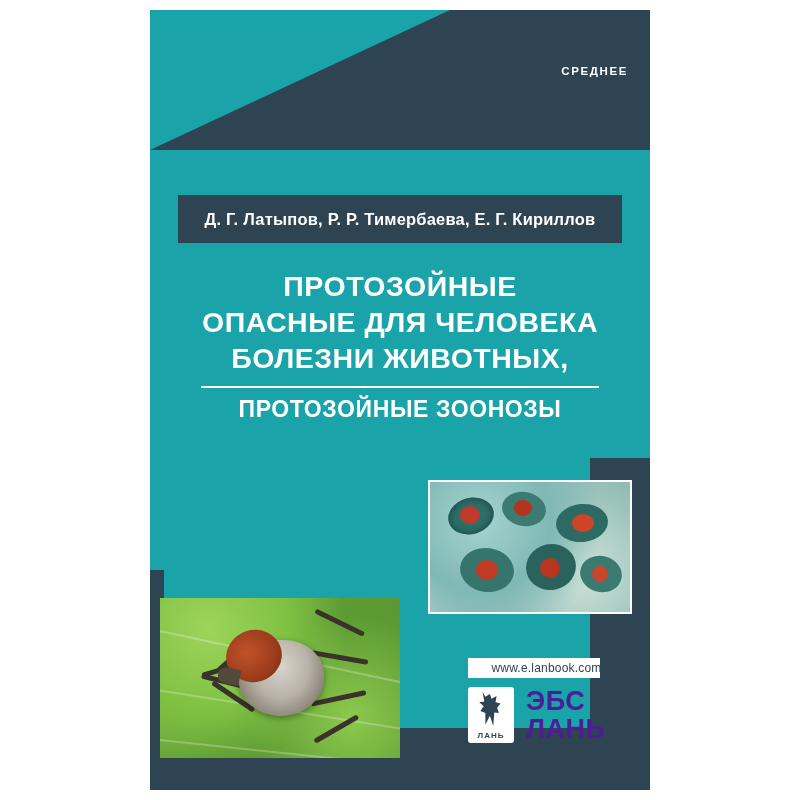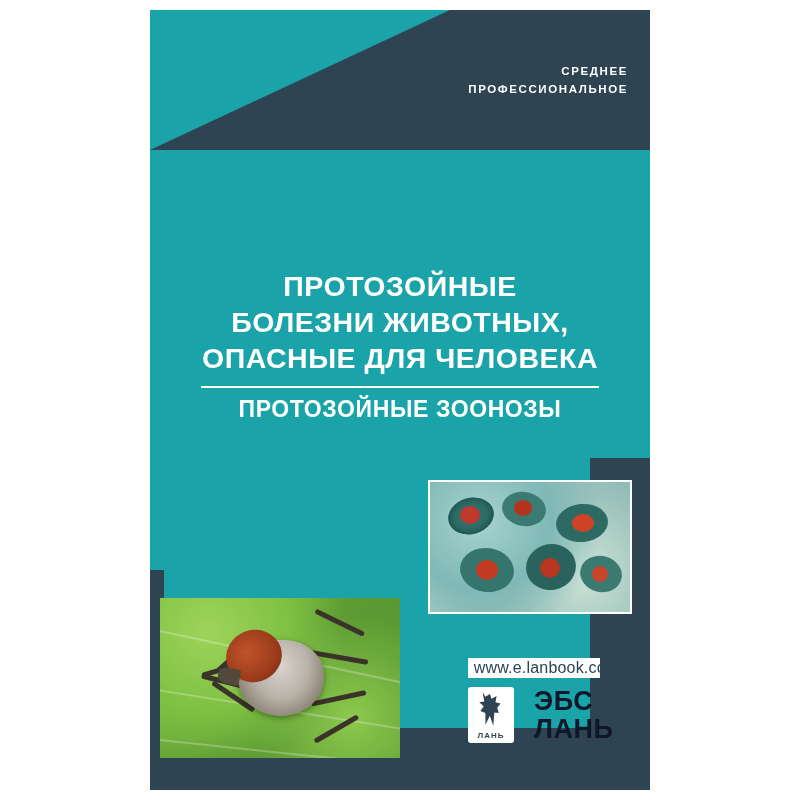--- a/index.html
+++ b/index.html
@@ -37,21 +37,21 @@
     top: 0;
     width: 0;
     height: 0;
     border-left: 300px solid #1aa3a8;
     border-bottom: 140px solid transparent;
   }
   .header-text {
     position: absolute;
     right: 22px;
     top: 52px;
-    text-align: right;
+    text-align: left;
     color: #ffffff;
     font-size: 11.5px;
     font-weight: bold;
     letter-spacing: 1.6px;
     line-height: 18px;
   }
 
   
   .authors-strip {
     position: absolute;
@@ -214,21 +214,21 @@
     top: 648px;
     width: 132px;
     height: 20px;
     background: #ffffff;
     display: flex;
     align-items: center;
     justify-content: center;
   }
   .url-box span {
     color: #2e4452;
-    font-size: 16px;
+    font-size: 12px;
     letter-spacing: 0.2px;
     margin-left: 25px;
   }
 
   
   .logo-wrap {
     position: absolute;
     left: 318px;
     top: 674px;
     width: 162px;
@@ -259,46 +259,48 @@
     left: 0;
     bottom: 3px;
     width: 100%;
     text-align: center;
     color: #2e4452;
     font-size: 8px;
     font-weight: bold;
     letter-spacing: 1px;
   }
   .logo-words {
-    margin-left: 20px;
-    color: #0f172a;
+    margin-left: 12px;
+    color: #4c1d95;
     font-weight: bold;
     line-height: 28px;
     font-size: 27px;
     letter-spacing: 0.5px;
   }
 </style>
 </head>
 <body>
 
 <div id="cover">
 
   <div class="header-band">
     <div class="diag-left"></div>
     <div class="header-text">
       <div>СРЕДНЕЕ</div>
-      <div>ПРОФЕССИОНАЛЬНОЕ</div>
     </div>
   </div>
 
+  <div class="authors-strip">
+    <div class="authors-text">Д. Г. Латыпов, Р. Р. Тимербаева, Е. Г. Кириллов</div>
+  </div>
 
   <div class="title-block">
     <div class="line">ПРОТОЗОЙНЫЕ</div>
+    <div class="line">ОПАСНЫЕ ДЛЯ ЧЕЛОВЕКА</div>
     <div class="line">БОЛЕЗНИ ЖИВОТНЫХ,</div>
-    <div class="line">ОПАСНЫЕ ДЛЯ ЧЕЛОВЕКА</div>
     <div class="subtitle-rule"></div>
     <div class="subtitle">ПРОТОЗОЙНЫЕ ЗООНОЗЫ</div>
   </div>
 
   <div class="right-dark-block"></div>
   <div class="left-dark-block"></div>
   <div class="bottom-dark-block"></div>
 
   <div class="micrograph">
     <div style="position:absolute;inset:0;background:

